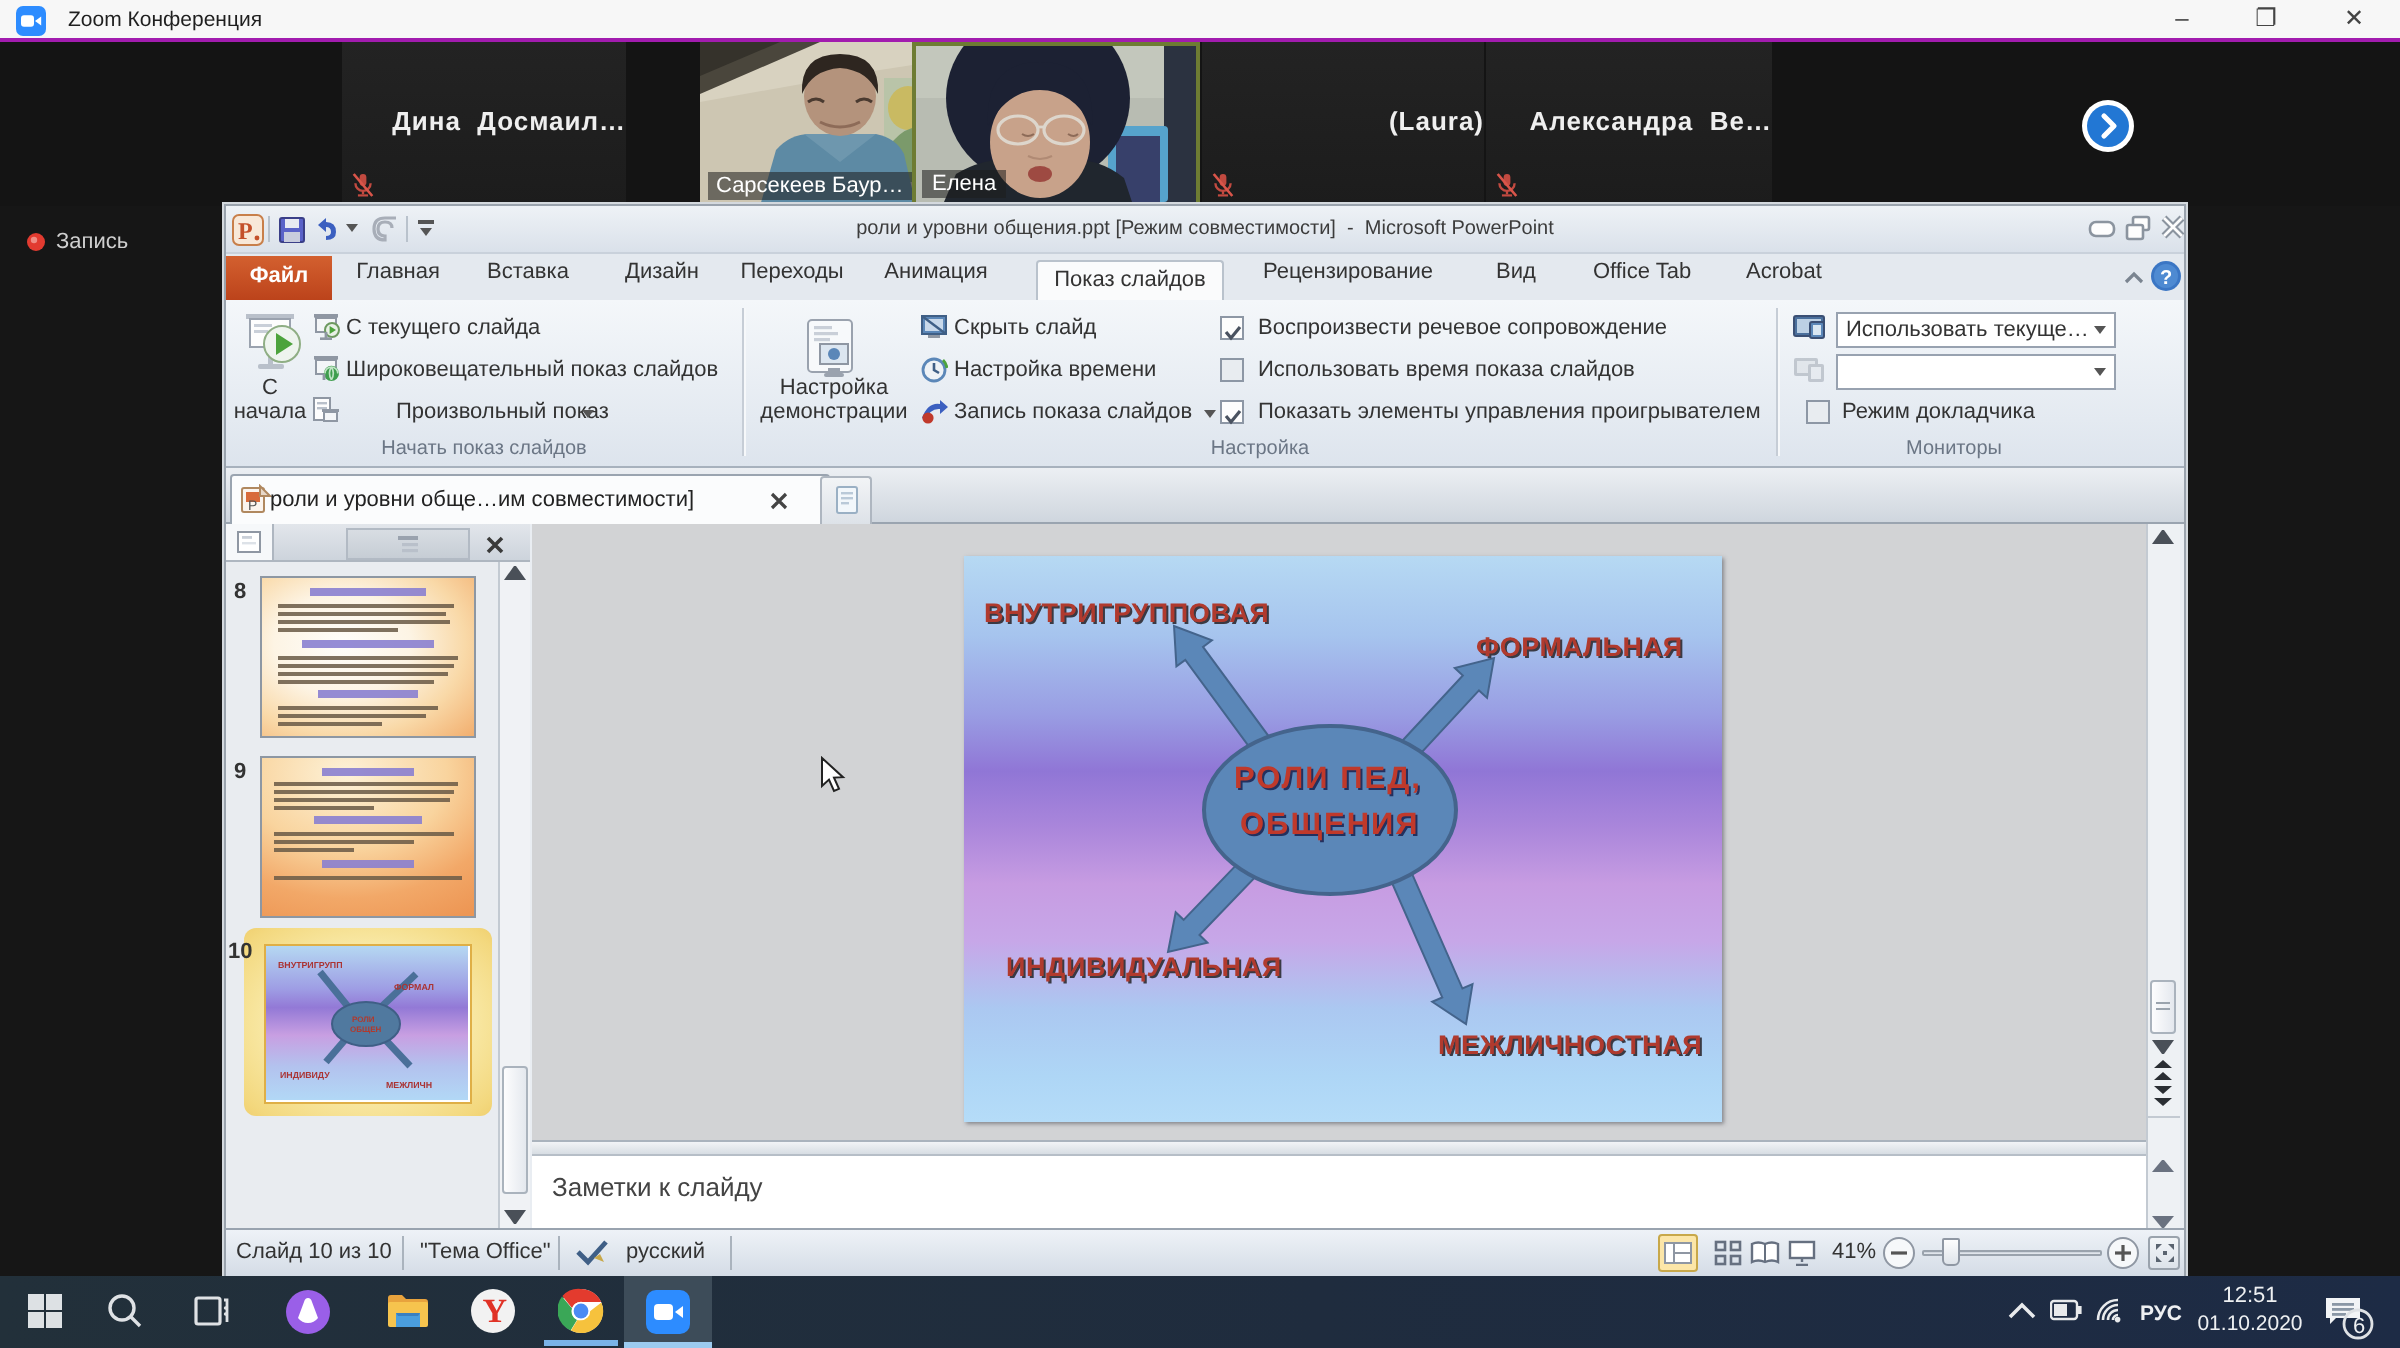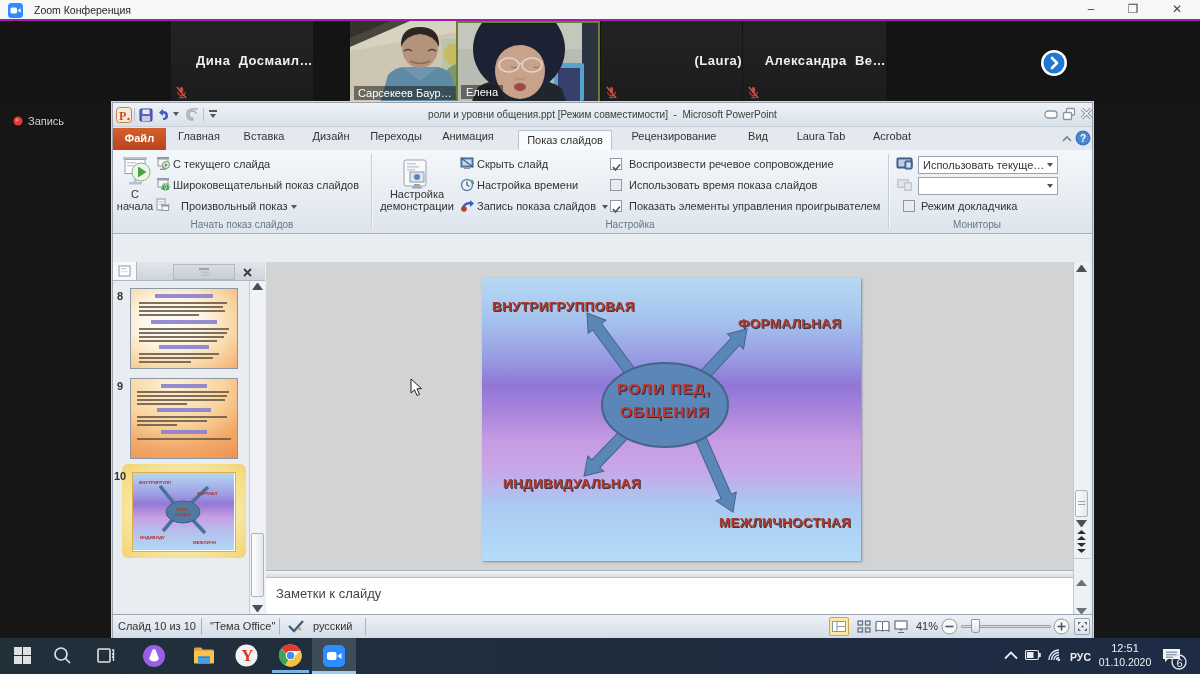--- a/index.html
+++ b/index.html
@@ -215,21 +215,21 @@
   <div id="tabs">
     <div id="tab-file" class="tab">Файл</div>
     <div class="tab" style="left:60px;width:52px;">Главная</div>
     <div class="tab" style="left:125px;width:52px;">Вставка</div>
     <div class="tab" style="left:194px;width:48px;">Дизайн</div>
     <div class="tab" style="left:255px;width:56px;">Переходы</div>
     <div class="tab" style="left:325px;width:60px;">Анимация</div>
     <div class="tab" id="tab-active" style="left:405px;width:94px;">Показ слайдов</div>
     <div class="tab" style="left:516px;width:90px;">Рецензирование</div>
     <div class="tab" style="left:630px;width:30px;">Вид</div>
-    <div class="tab" style="left:677px;width:62px;">Laura Tab</div>
+    <div class="tab" style="left:677px;width:62px;">Office Tab</div>
     <div class="tab" style="left:753px;width:52px;">Acrobat</div>
     <svg class="abs" style="left:948px;top:8px" width="12" height="8" viewBox="0 0 12 8">
         <path d="M2 6 L6 2 L10 6" fill="none" stroke="#7a8490" stroke-width="1.6"></path>
       </svg>
     <svg class="abs" style="left:962px;top:3px" width="16" height="16" viewBox="0 0 16 16">
         <circle cx="8" cy="8" r="7.5" fill="#3b76c4"></circle>
         <circle cx="8" cy="8" r="6" fill="#4e8ad2"></circle>
         <text x="5" y="12" font-size="10" font-weight="bold" fill="#fff">?</text>
       </svg>
   </div>
@@ -263,21 +263,21 @@
         <rect x="5.3" y="10" width="1.4" height="3" fill="#8f97a3"></rect>
       </svg>
     <div class="ritem" style="left:60px;top:29px;">Широковещательный показ слайдов</div>
     <svg class="abs" style="left:43px;top:48px" width="14" height="14" viewBox="0 0 14 14">
         <rect x="1" y="1" width="8" height="11" fill="#fdfdfd" stroke="#8f97a3"></rect>
         <rect x="2.5" y="3" width="5" height="1.2" fill="#b9c0ca"></rect>
         <rect x="2.5" y="5.5" width="5" height="1.2" fill="#b9c0ca"></rect>
         <rect x="5" y="6.5" width="8.5" height="1.5" fill="#8f97a3"></rect>
         <rect x="6" y="8" width="6.5" height="4.5" fill="#f4f6f8" stroke="#8f97a3"></rect>
       </svg>
-    <div class="ritem" style="left:68px;top:50px;">Произвольный показ</div>
+    <div class="ritem" style="left:56px;top:50px;padding-left:29px;">Произвольный показ</div>
     <div class="abs" style="left:178px;top:55px;border-left:3px solid transparent;border-right:3px solid transparent;border-top:4px solid #555;"></div>
     <div class="glabel" style="left:29px;">Начать показ слайдов</div>
     <div class="gsep" style="left:258px;"></div>
 
     <svg class="abs" style="left:289px;top:8px" width="30" height="32" viewBox="0 0 30 32">
       <rect x="2" y="2" width="22" height="26" rx="2" fill="#f7f9fb" stroke="#9aa2ae"></rect>
       <rect x="5" y="5" width="9" height="1.6" fill="#c9cfd8"></rect>
         <rect x="5" y="8" width="12" height="1.6" fill="#c9cfd8"></rect>
         <rect x="5" y="11" width="8" height="1.6" fill="#c9cfd8"></rect>
       <rect x="8" y="14" width="14" height="10" fill="#dce6f0" stroke="#8f97a3"></rect>
@@ -330,20 +330,42 @@
         <rect x="2.5" y="2.5" width="9" height="6" fill="#d5dae0"></rect>
         <rect x="8" y="4" width="8" height="9" rx="1" fill="#8f97a3"></rect>
         <rect x="9.5" y="5.5" width="5" height="6" fill="#e2e6ea"></rect>
       </svg>
     <div class="combo" style="left:805px;top:27px;width:140px;">
         <span style="position:absolute;right:4px;top:6px;border-left:3.5px solid transparent;border-right:3.5px solid transparent;border-top:4px solid #555;"></span>
       </div>
     <div class="rcheck" style="left:790px;top:50px;background:#e8ecf0;"></div>
     <div class="ritem" style="left:808px;top:50px;">Режим докладчика</div>
     <div class="glabel" style="left:764px;text-align:center;">Мониторы</div>
+  </div>
+  <div id="doctabs">
+    <div id="doctab">
+      <svg class="abs" style="left:4px;top:4px" width="16" height="16" viewBox="0 0 16 16">
+          <rect x="1" y="2" width="11" height="12" rx="1" fill="#fbf4ee" stroke="#b0885f"></rect>
+          <rect x="3" y="4" width="7" height="5" fill="#d86a3a"></rect>
+          <text x="4" y="13" font-size="7" fill="#555">P</text>
+          <path d="M10 1 L15 6 L10 6 Z" fill="#e8d8c8" stroke="#b0885f"></path>
+        </svg>
+      <div class="abs" style="left:19px;top:6px;font-size:11px;color:#222;">роли и уровни обще…им совместимости]</div>
+      <svg class="abs" style="left:268px;top:7px" width="11" height="11" viewBox="0 0 11 11">
+          <path d="M2 2 L9 9 M9 2 L2 9" stroke="#444" stroke-width="1.6"></path>
+        </svg>
+    </div>
+    <div class="abs" style="left:297px;top:4px;width:26px;height:24px;background:linear-gradient(#f2f4f6,#dde2e8);border:1px solid #aeb6c0;border-bottom:none;border-radius:2px 2px 0 0;">
+      <svg class="abs" style="left:6px;top:3px" width="13" height="16" viewBox="0 0 13 16">
+          <rect x="1.5" y="1.5" width="10" height="13" rx="1" fill="#f2f7fb" stroke="#9ab0c4"></rect>
+          <rect x="3.5" y="4" width="6" height="1.2" fill="#b9c9d8"></rect>
+          <rect x="3.5" y="6.5" width="6" height="1.2" fill="#b9c9d8"></rect>
+          <rect x="3.5" y="9" width="4" height="1.2" fill="#b9c9d8"></rect>
+        </svg>
+    </div>
   </div>
   <div id="lpanel">
     <div id="lpanel-tabs">
       <div class="abs" style="left:0;top:0;width:24px;height:18px;background:#f6f8fa;border-right:1px solid #aeb6c0;">
         <svg class="abs" style="left:5px;top:3px" width="13" height="12" viewBox="0 0 13 12">
             <rect x="1" y="1" width="11" height="10" fill="#fff" stroke="#8f97a3"></rect>
             <rect x="3" y="3" width="5" height="1.4" fill="#c9cfd8"></rect>
             <rect x="3" y="6" width="7" height="1.2" fill="#dde2e8"></rect>
           </svg>
       </div>

